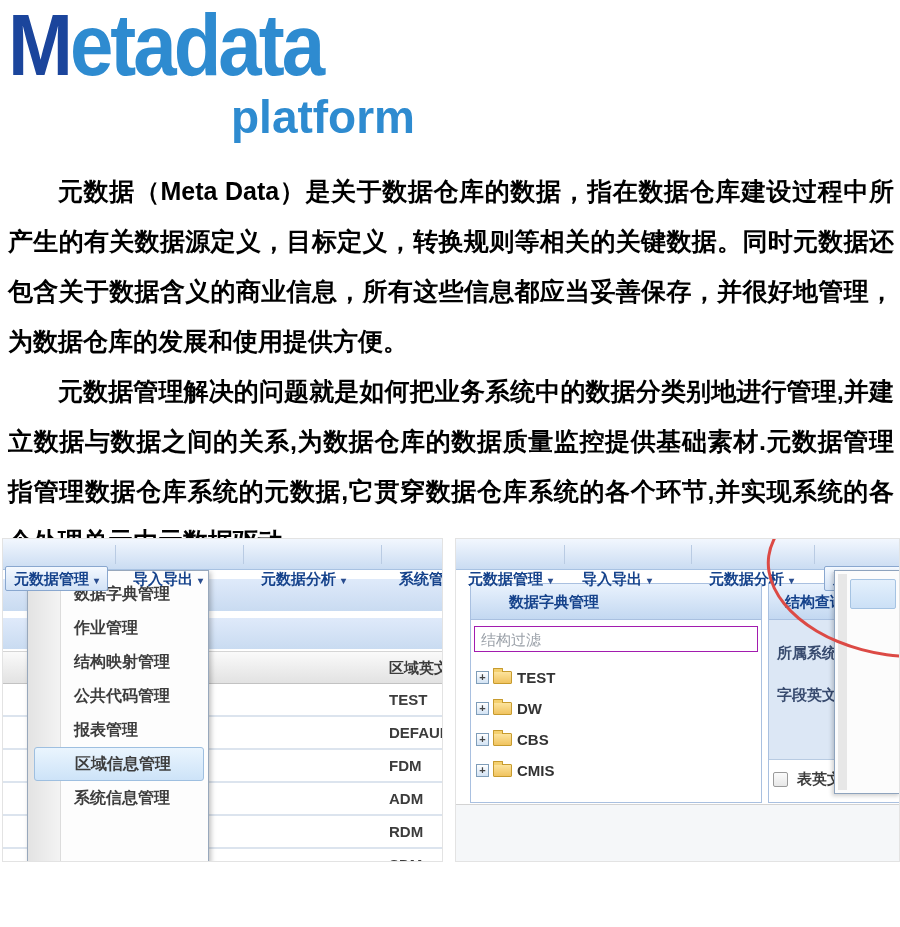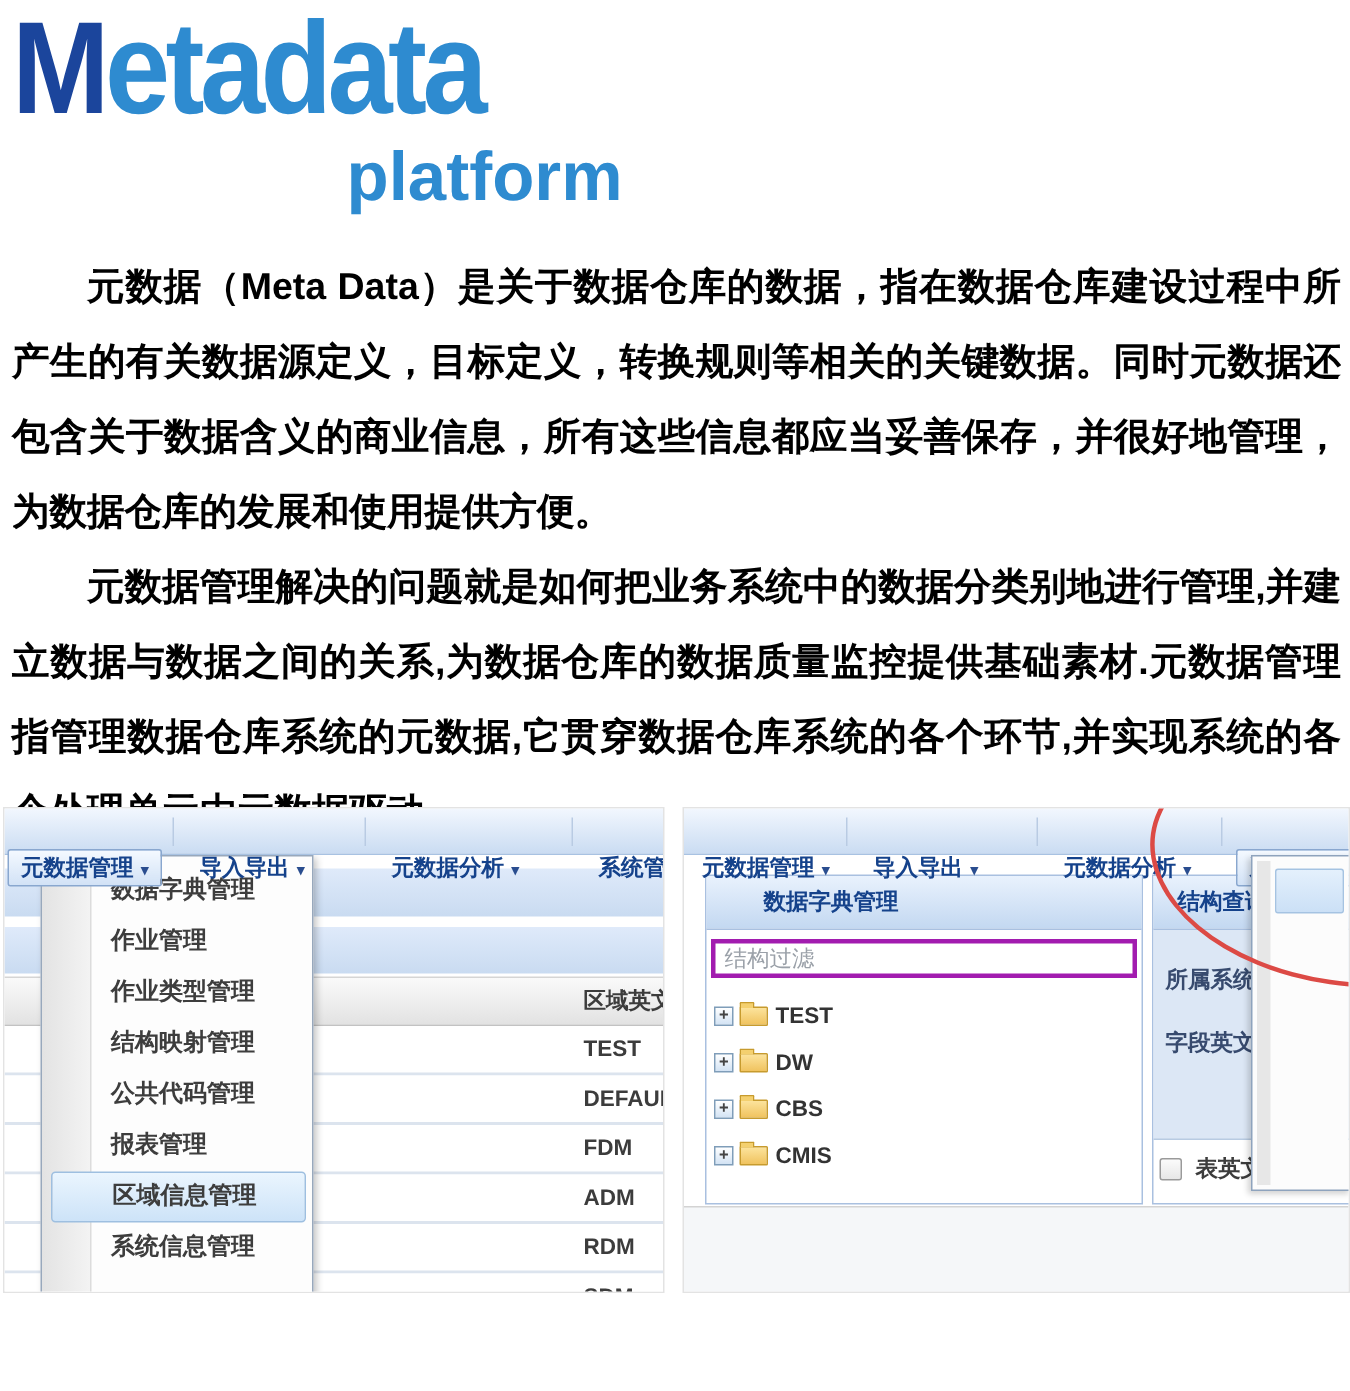--- a/index.html
+++ b/index.html
@@ -44,21 +44,21 @@
   .dd-item { height:34px; line-height:34px; padding-left:46px; font-size:16px; font-weight:600; color:#3d3d3d; white-space:nowrap; cursor:default; }
   .dd-item.hl { margin:0 4px 0 6px; padding-left:40px; line-height:32px; background:linear-gradient(#eaf5fe,#cde3f8); border:1px solid #9ebfe0; border-radius:3px; }
 
   
   .panel { position:absolute; top:44px; height:220px; background:#fff; border:1px solid #a9c0e0; z-index:1; }
   .lpanel { left:14px; width:292px; }
   .rpanel { left:312px; width:150px; }
   .panel-header { position:absolute; left:0; right:0; top:0; height:36px; background:linear-gradient(#e9f2fd,#c3d8f1); border-bottom:1px solid #a9c0e0; font-size:15px; font-weight:700; color:#15428b; line-height:36px; white-space:nowrap; }
   .lpanel .panel-header { padding-left:38px; }
   .rpanel .panel-header { padding-left:16px; }
-  .filter-input { position:absolute; left:3px; top:42px; width:284px; height:26px; border:3px solid #a21caf; font-size:15px; padding:0 6px; color:#333; font-family:"Liberation Sans",sans-serif; }
+  .filter-input { position:absolute; left:3px; top:42px; width:284px; height:26px; border:1px solid #a21caf; font-size:15px; padding:0 6px; color:#333; font-family:"Liberation Sans",sans-serif; }
   .filter-input::placeholder { color:#9aa0a8; opacity:1; }
   .tree { position:absolute; left:5px; top:78px; right:2px; }
   .tree-node { display:flex; align-items:center; height:31px; white-space:nowrap; }
   .expand-icon { display:inline-block; width:13px; height:13px; border:1px solid #7f9db9; background:linear-gradient(#ffffff,#d3e3f4); font-size:11px; line-height:11px; text-align:center; color:#444; font-weight:700; }
   .folder-icon { display:inline-block; width:19px; height:13px; background:linear-gradient(#fce39c,#f0c35f); border:1px solid #c79b2e; border-radius:1px; position:relative; margin:0 5px 0 4px; }
   .folder-icon::before { content:""; position:absolute; top:-4px; left:-1px; width:8px; height:3px; background:#f4d06f; border:1px solid #c79b2e; border-bottom:none; border-radius:1px 1px 0 0; }
   .tree-label { font-size:15px; font-weight:700; color:#333; }
   .rp-body { position:absolute; left:0; right:0; top:36px; height:140px; background:#dce7f5; border-bottom:1px solid #b8cbe2; }
   .rp-field { position:absolute; left:8px; font-size:15px; font-weight:600; color:#374a6e; white-space:nowrap; }
   .rp-field1 { top:24px; }
@@ -111,21 +111,20 @@
       <div class="trow r5">
           <span class="td">SDM</span>
         </div>
     </div>
 
     <div class="dropdown">
       <div class="dd-gutter"></div>
       <div class="dd-list">
         <div class="dd-item">数据字典管理</div>
         <div class="dd-item">作业管理</div>
-        <div class="dd-item">作业类型管理</div>
         <div class="dd-item">结构映射管理</div>
         <div class="dd-item">公共代码管理</div>
         <div class="dd-item">报表管理</div>
         <div class="dd-item hl">区域信息管理</div>
         <div class="dd-item">系统信息管理</div>
       </div>
     </div>
 
     <div class="menubar">
       <div class="menu-item selected" style="left:2px;">

